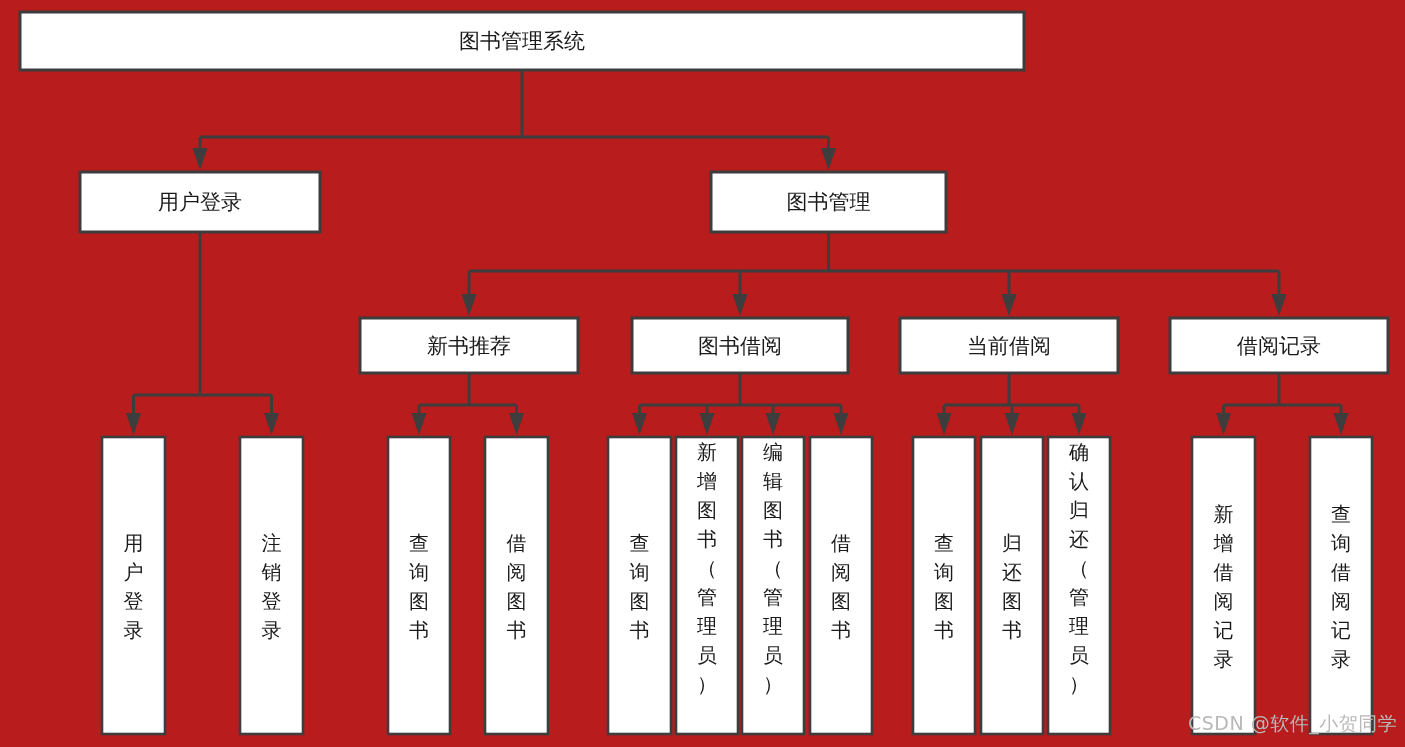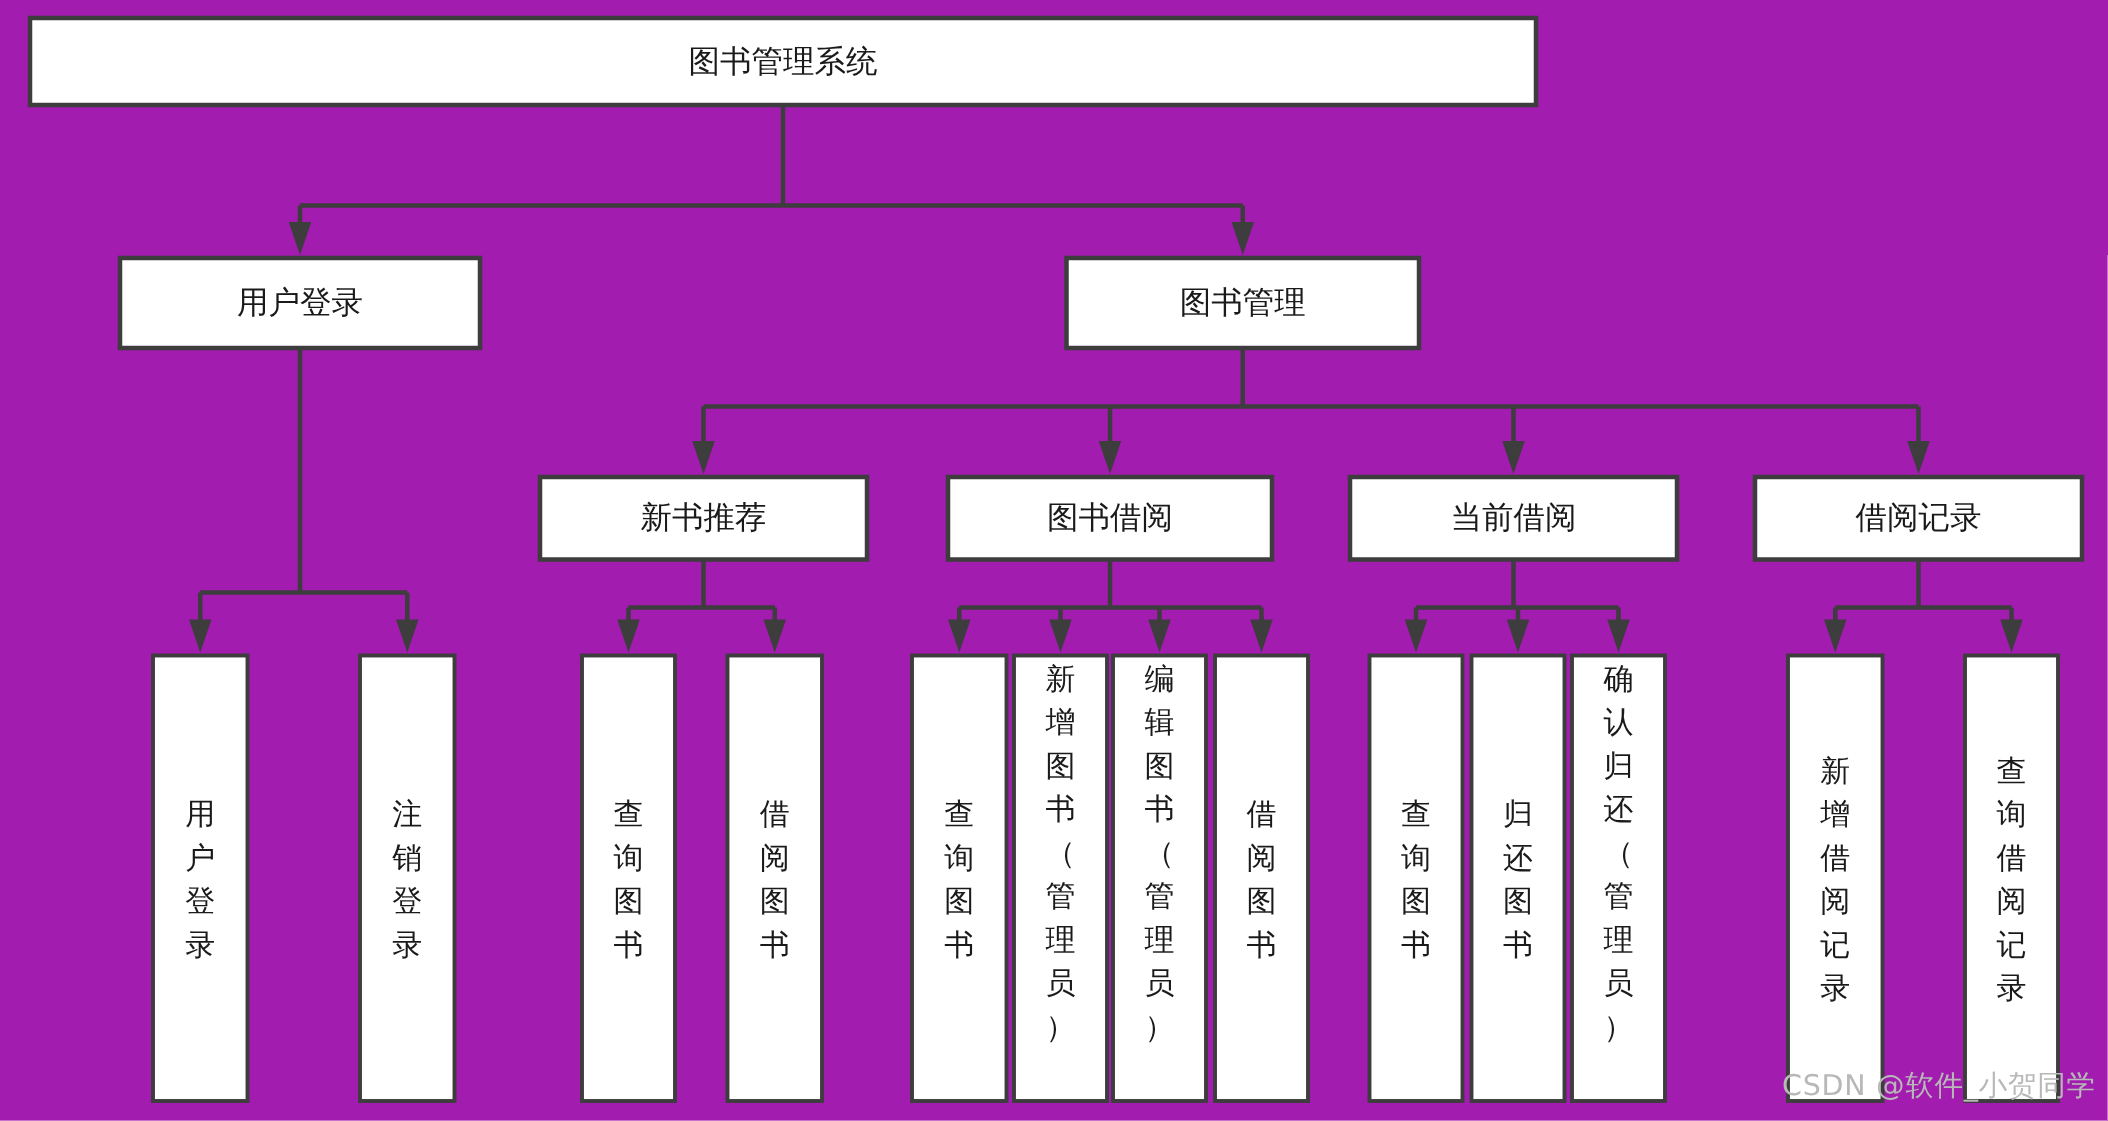--- a/index.html
+++ b/index.html
@@ -12,21 +12,21 @@
     width: 1405px;
     height: 747px;
     font-family: "DejaVu Sans", "Liberation Sans", sans-serif;
     overflow: hidden;
     position: relative;
   }
   #diagram-root {
     position: relative;
     width: 1405px;
     height: 747px;
-    background: #a21caf;
+    background: #b91c1c;
   }
   svg#tree-svg {
     position: absolute;
     left: 0;
     top: 0;
     width: 1405px;
     height: 747px;
     display: block;
   }
   .node-box {

